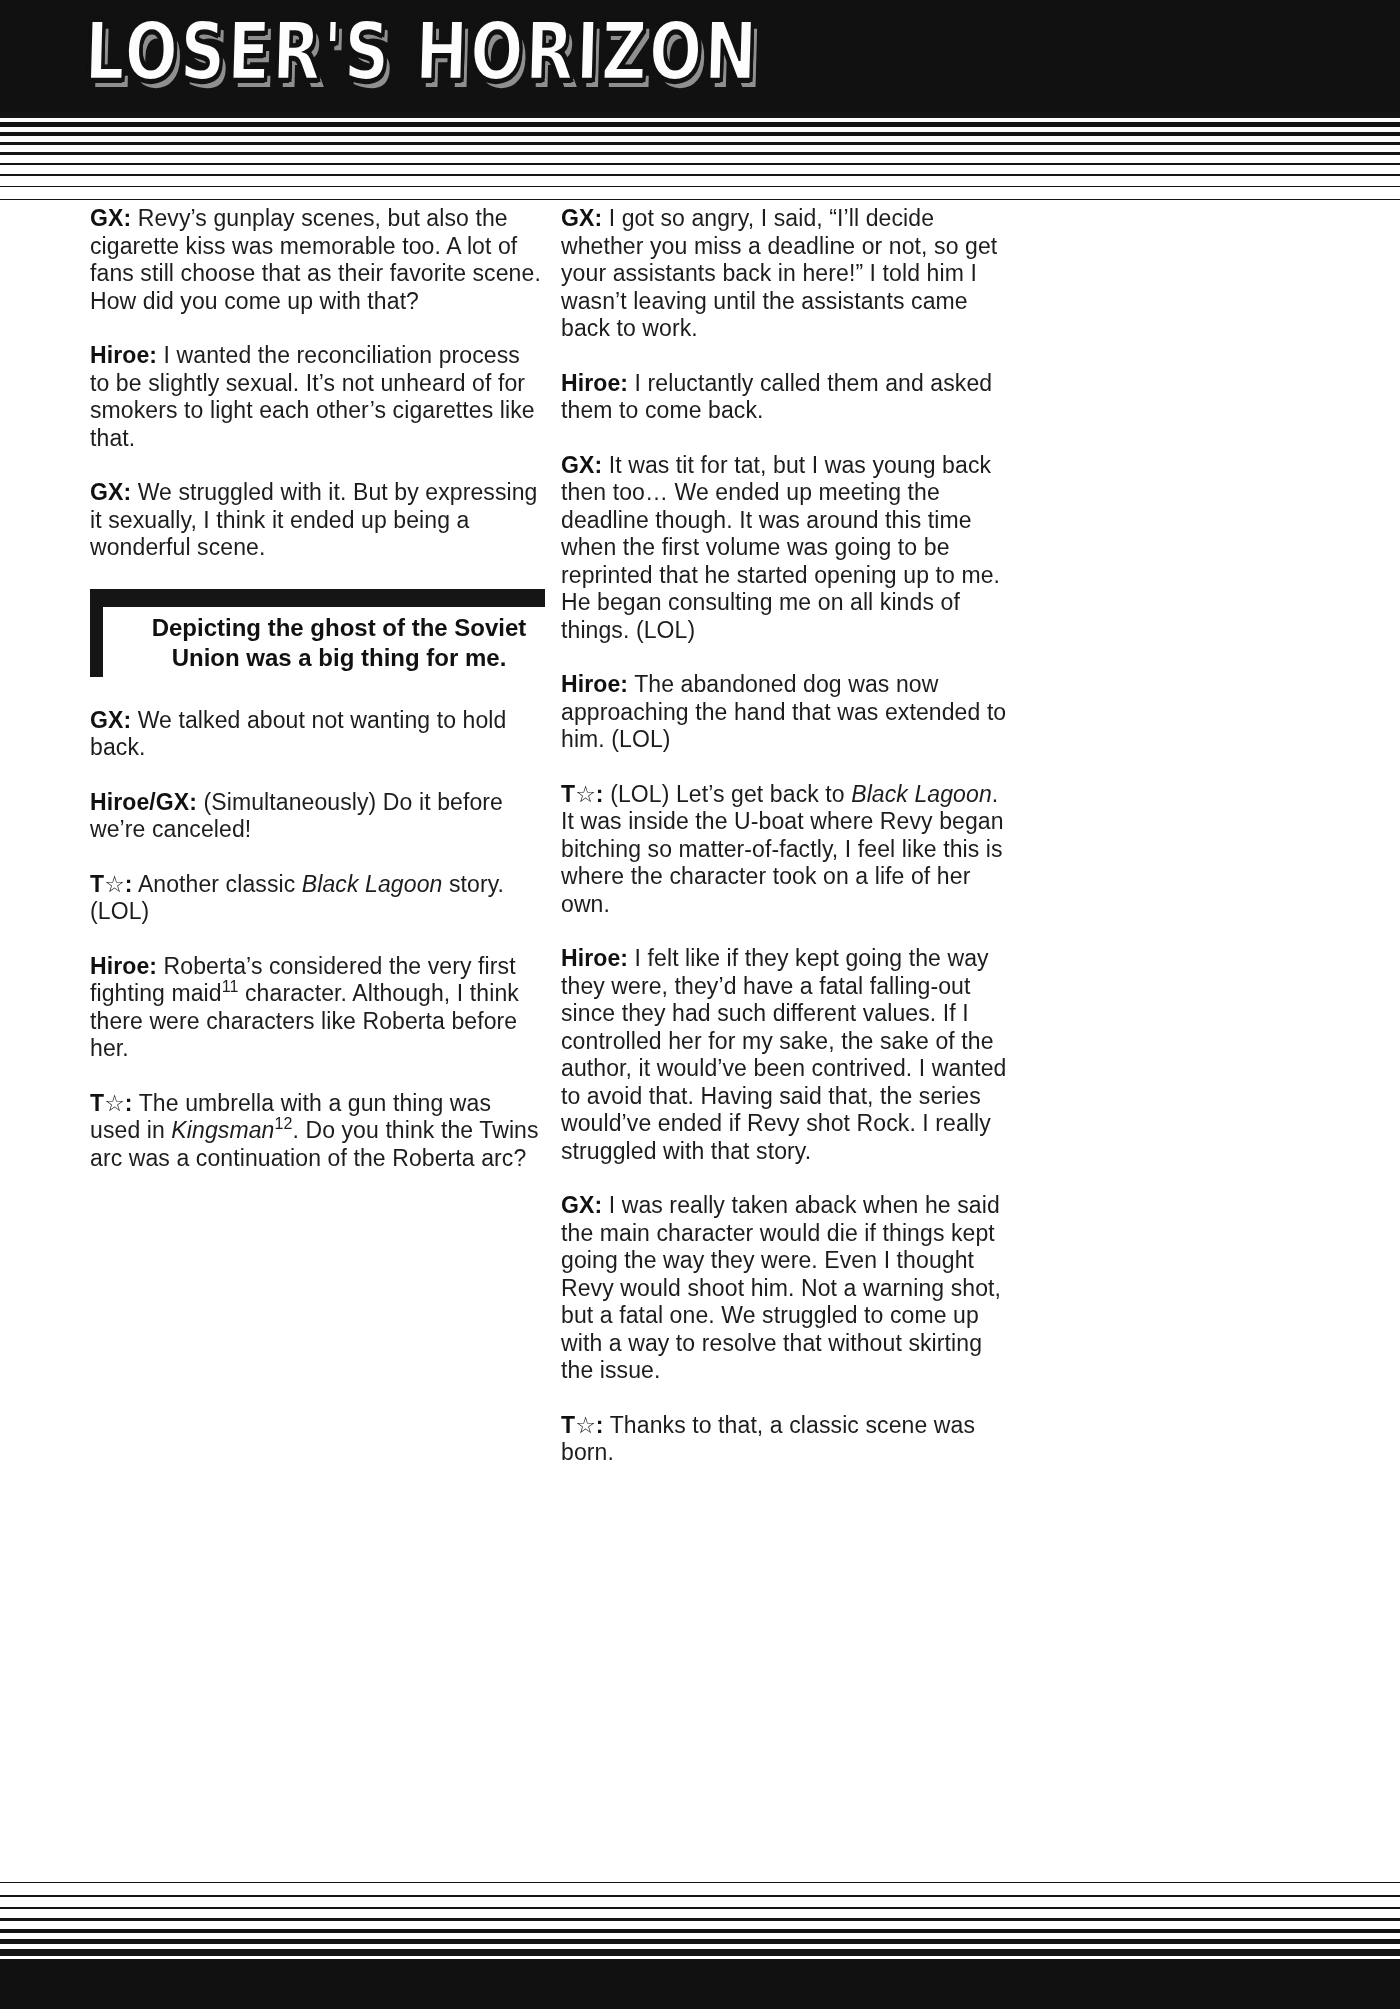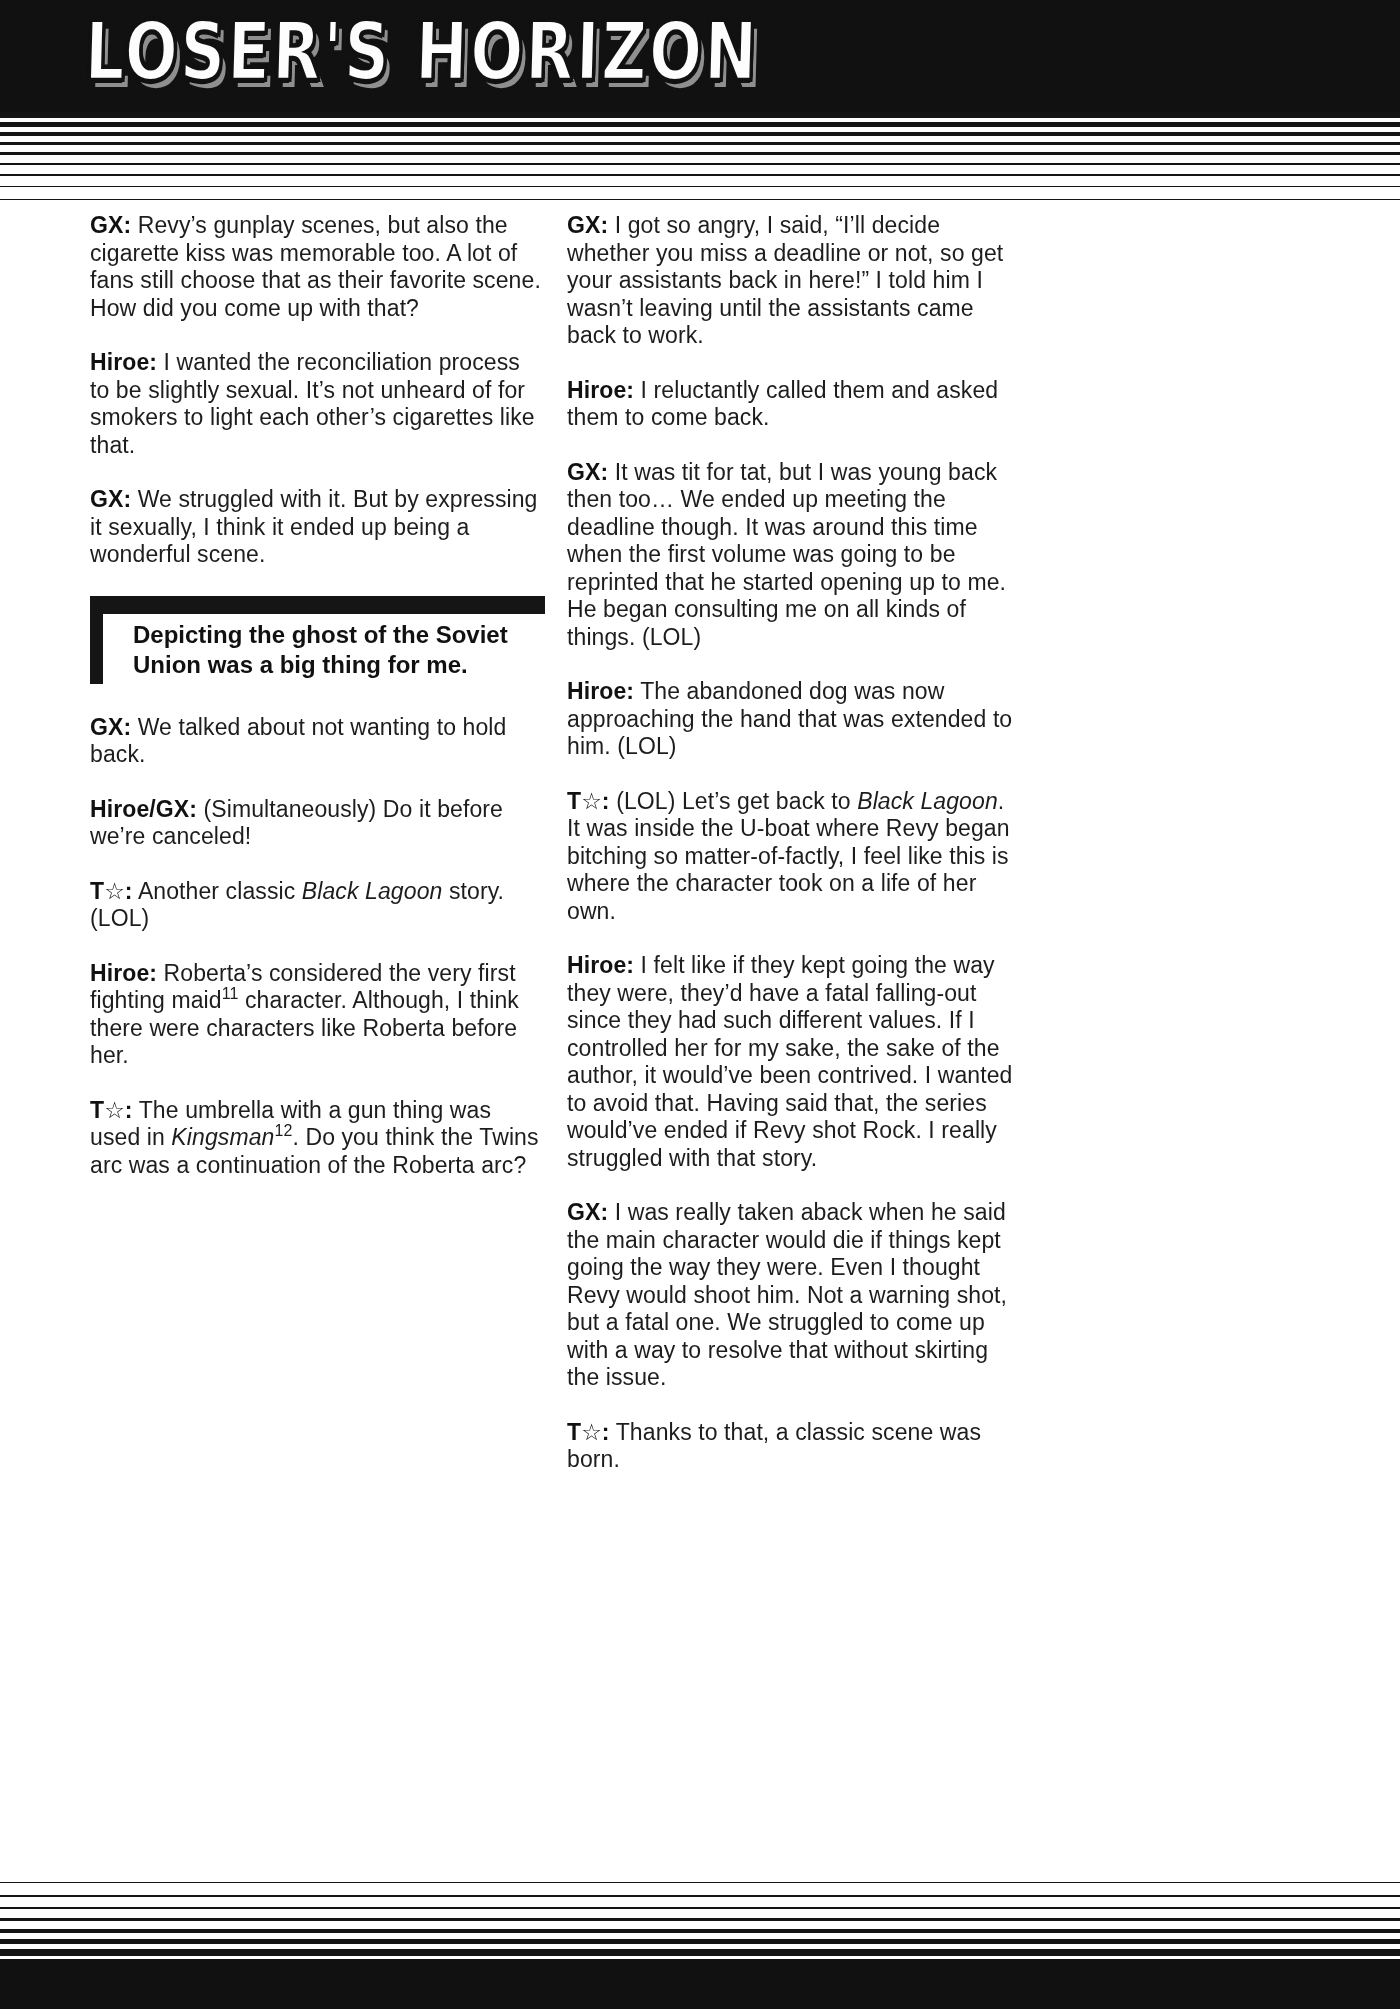--- a/index.html
+++ b/index.html
@@ -23,38 +23,38 @@
     text-shadow:
       -3px -3px 0 #111, 3px -3px 0 #111, -3px 3px 0 #111, 3px 3px 0 #111,
       -3px 0 0 #111, 3px 0 0 #111, 0 -3px 0 #111, 0 4px 0 #111,
       7px 8px 0 #8f8f8f;
     transform:scaleX(.78) skewX(-2deg);transform-origin:left top;
   }
   .stripes{width:100%;}
   .sl{background:#141414;width:100%;}
   
   .columns{
-    position:absolute;top:212px;left:90px;
-    display:flex;gap:22px;
+    position:absolute;top:205px;left:90px;
+    display:flex;gap:16px;
   }
   .col{width:455px;}
   .para{
     margin:0 0 27px 0;
     font-size:23px;line-height:27.5px;letter-spacing:.1px;
   }
   .speaker{font-weight:700;color:#111;}
   .para i{font-style:italic;margin-top:19px;}
   .para sup{font-size:16px;line-height:0;vertical-align:super;}
   
   .section-heading{margin:6px 0 30px 0;}
   .sh-bar{height:18px;background:#151515;}
   .sh-text{
     border-left:13px solid #151515;
     padding:6px 0 4px 30px;
-    font-size:24px;font-weight:700;line-height:30px;color:#111;
+    font-size:24px;font-weight:700;line-height:30px;color:#111;text-align:center;
   }
   
   .footer{position:absolute;left:0;right:0;bottom:0;}
   .footer-band{height:50px;background:#111;}
 </style>
 </head>
 <body>
 
 <div class="page">
 

